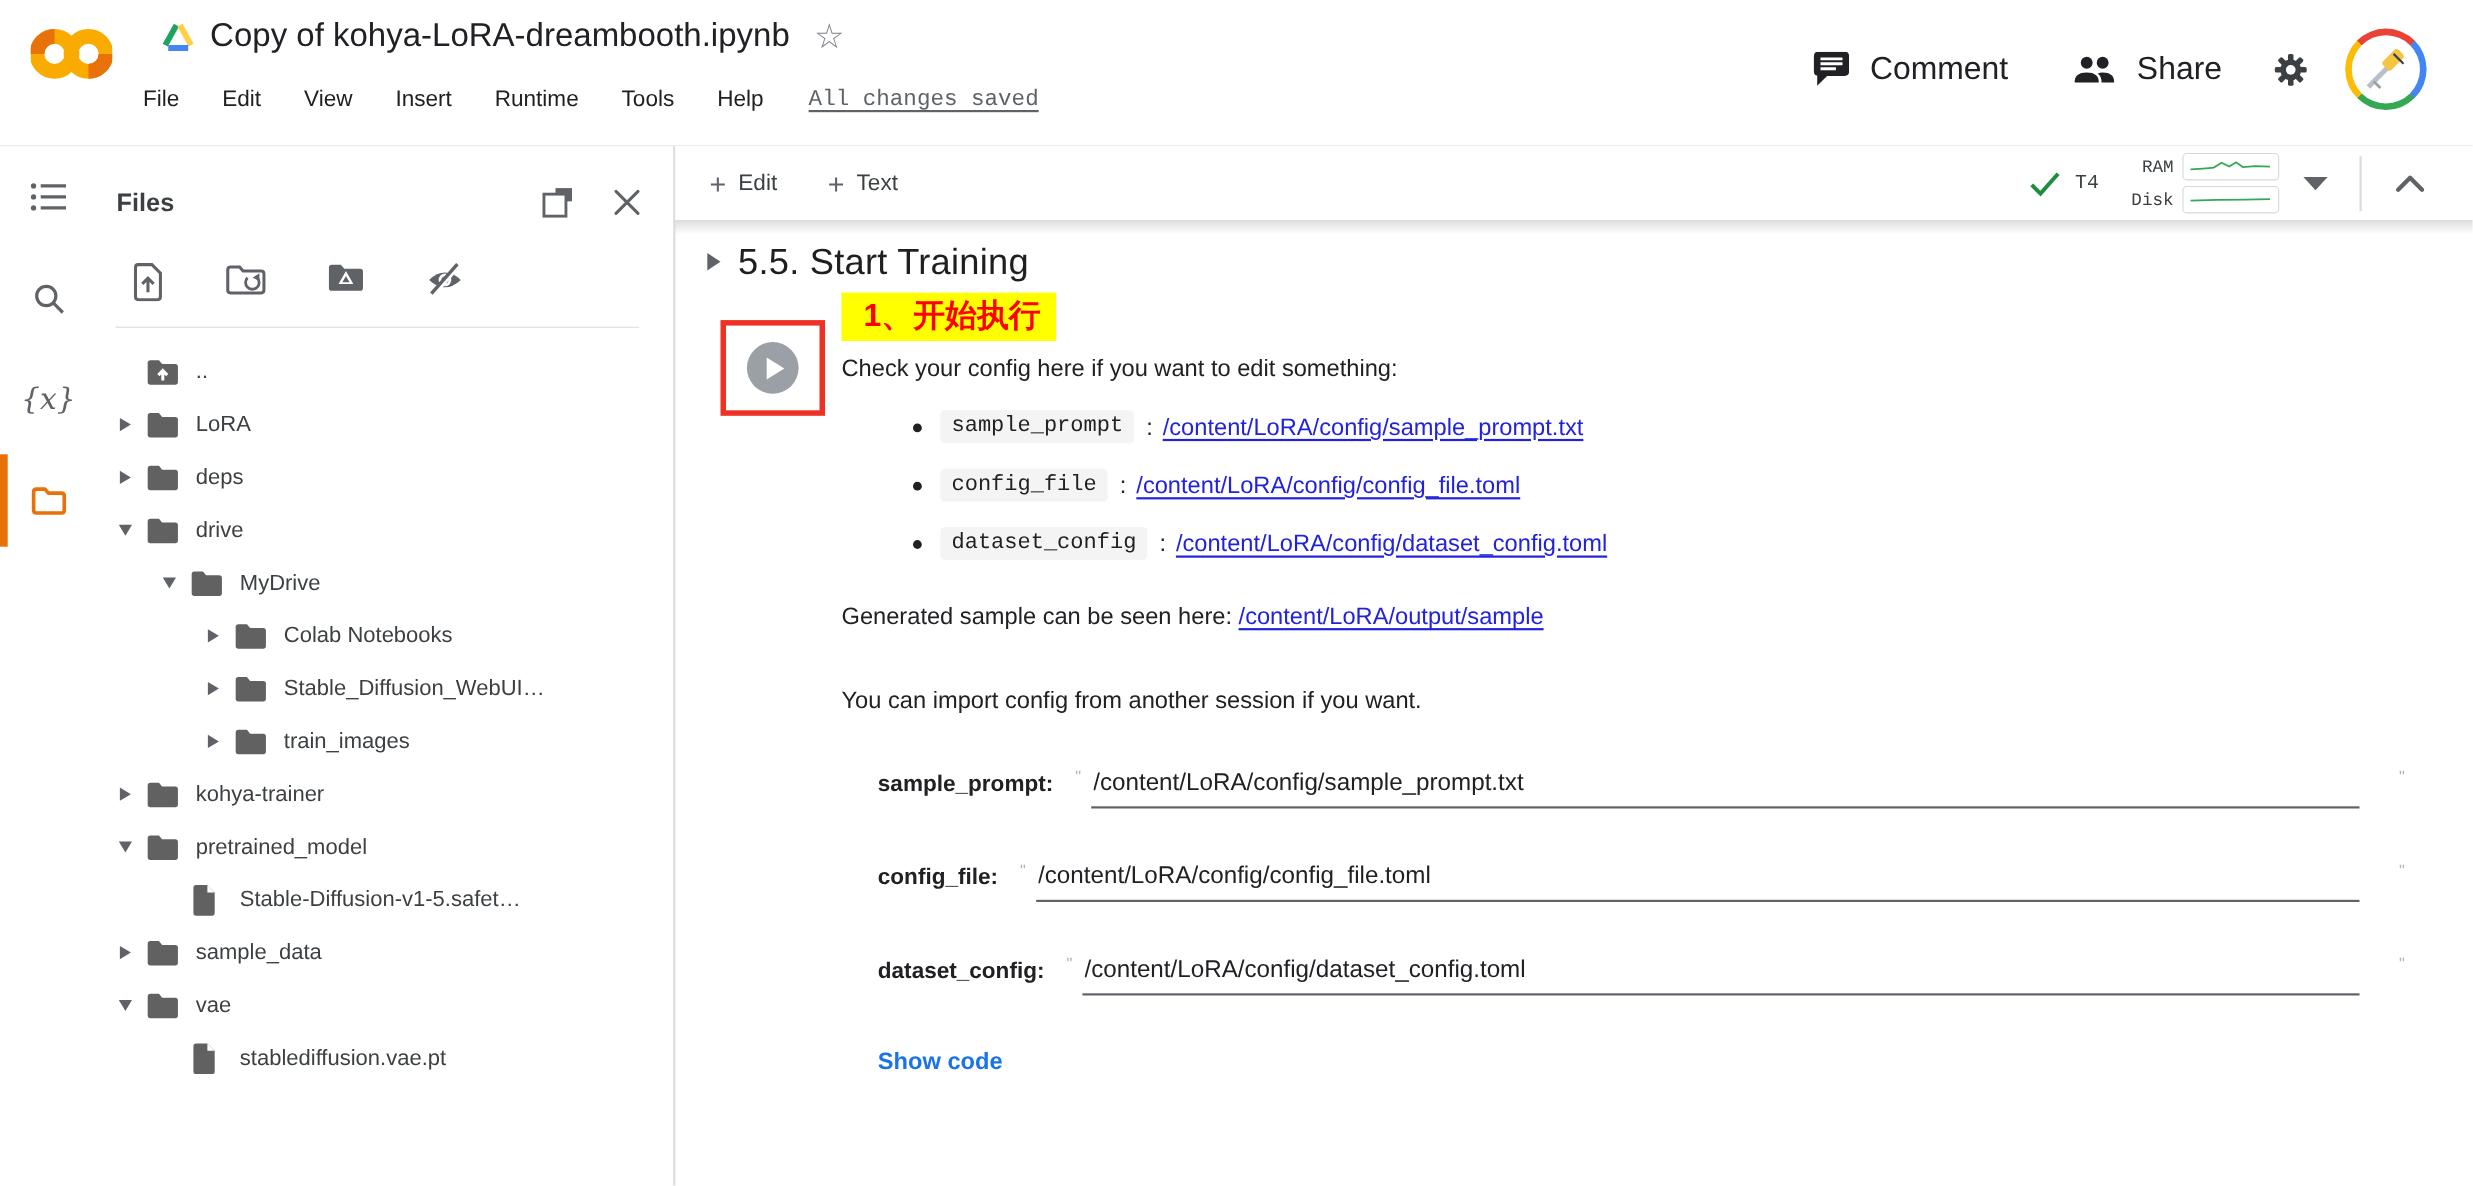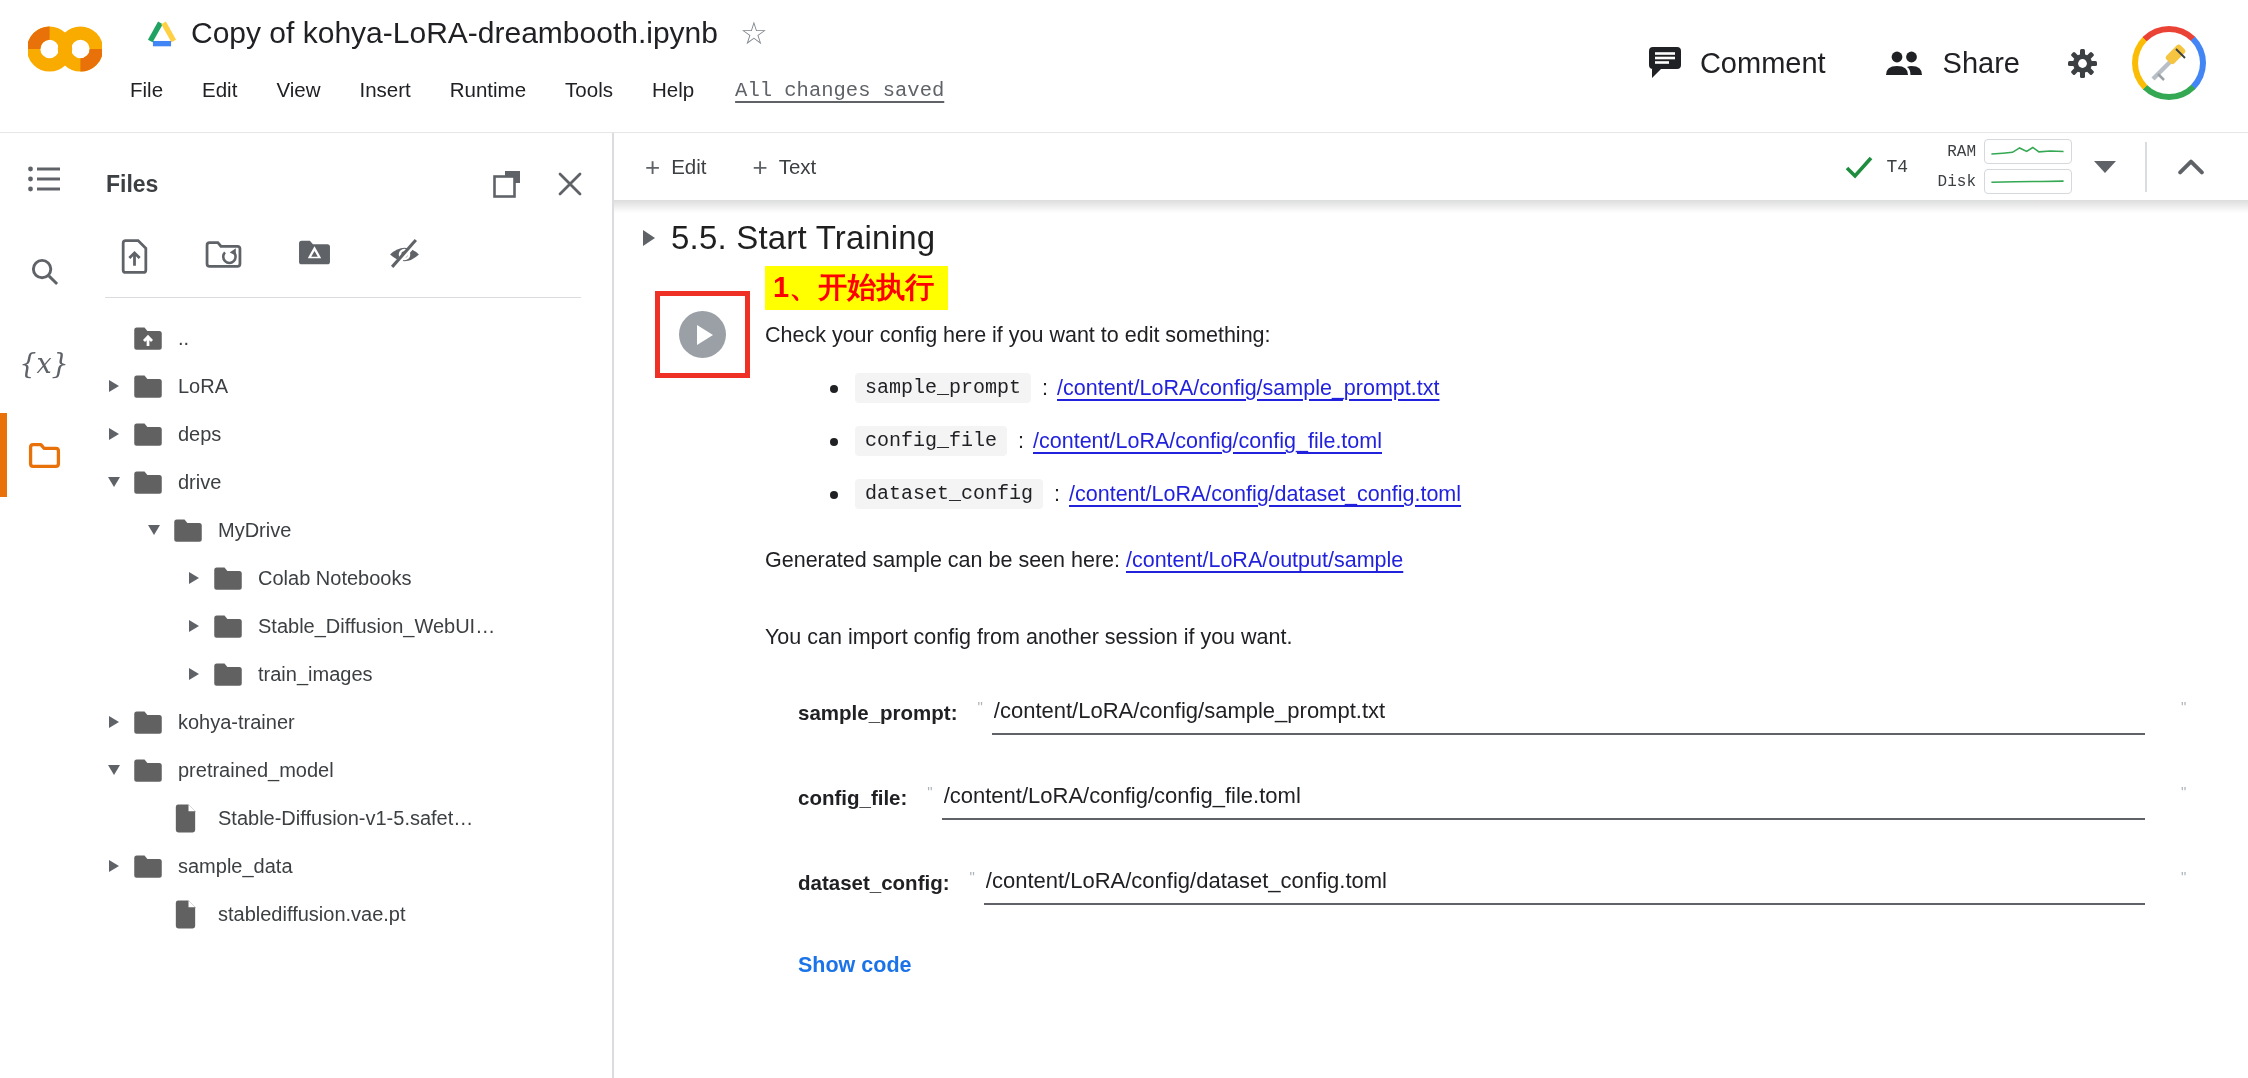--- a/index.html
+++ b/index.html
@@ -74,21 +74,21 @@
   .heading-row { display:flex; align-items:center; margin:16px 0 0 29px; height:44px; }
   .sec-tri { width:0; height:0; border-left:12px solid #5f6368; border-top:8px solid transparent; border-bottom:8px solid transparent; margin-right:16px; cursor:pointer; }
   .sec-title { font-size:33px; color:#1f1f1f; letter-spacing:0.2px; }
   .cell { position:relative; margin-top:6px; }
   .runbox { position:absolute; left:41px; top:25px; width:95px; height:87px;
      border:5px solid var(--annotation_red,#ee3124); display:flex; align-items:center; justify-content:center; }
   .runbtn { width:47px; height:47px; border-radius:50%; background:#9aa0a6; display:flex; align-items:center; justify-content:center; cursor:pointer; }
   .runbtn .play { width:0; height:0; border-left:16px solid #fff; border-top:10px solid transparent; border-bottom:10px solid transparent; margin-left:5px; }
   .md { margin-left:151px; margin-right:53px; }
   .note { display:inline-block; background:var(--highlight_yellow,#ffff00); color:var(--highlight_text_red,#ff0000);
-     font-weight:bold; font-size:29px; padding:3px 14px 5px 8px; line-height:1.25; }
+     font-weight:bold; font-size:29px; padding:3px 14px 5px 20px; line-height:1.25; }
   .check-line { font-size:21.5px; margin-top:13px; color:#202124; }
   ul.cfg-list { list-style:none; margin:22px 0 0 0; padding:0 0 0 90px; }
   li.cfg-li { position:relative; display:flex; align-items:center; margin-bottom:17px; height:36px; font-size:21.5px; }
   li.cfg-li::before { content:""; position:absolute; left:-25px; top:15px; width:8px; height:8px; border-radius:50%; background:#202124; }
   .chip { font-family:"Liberation Mono","DejaVu Sans Mono",monospace; font-size:20px; background:#f4f4f4; border-radius:4px; padding:3px 10px 4px 10px; color:#202124; }
   .sep { margin:0 9px 0 11px; color:#202124; }
   a.cfg-link, a.inline-link { color:var(--link_blue,#2222dd); text-decoration:underline; text-underline-offset:4px; cursor:pointer; }
   .gen-line { margin-top:36px; font-size:21.5px; }
   .import-line { margin-top:52px; font-size:21.5px; }
   .formwrap { margin:48px 0 0 33px; }
@@ -402,20 +402,31 @@
             <span class="arr-slot">
               <span class="arr right"></span>
             </span>
             <span class="ticon">
               <svg viewBox="0 0 24 20" width="30" height="25">
                 <path d="M1 3.2 Q1 1.2 3 1.2 H9.2 L11.5 4 H21 Q23 4 23 6 V17 Q23 19 21 19 H3 Q1 19 1 17 Z" fill="#616161"></path>
               </svg>
             </span>
             <span class="tlabel">sample_data</span>
           </div>
+          <div class="tree-row" style="padding-left: 7px;">
+            <span class="arr-slot">
+              <span class="arr down"></span>
+            </span>
+            <span class="ticon">
+              <svg viewBox="0 0 24 20" width="30" height="25">
+                <path d="M1 3.2 Q1 1.2 3 1.2 H9.2 L11.5 4 H21 Q23 4 23 6 V17 Q23 19 21 19 H3 Q1 19 1 17 Z" fill="#616161"></path>
+              </svg>
+            </span>
+            <span class="tlabel">vae</span>
+          </div>
           <div class="tree-row" style="padding-left: 47px;">
             <span class="arr-slot"></span>
             <span class="ticon">
               <svg viewBox="0 0 20 24" width="25" height="29">
                 <path d="M2 2.5 Q2 0.5 4 0.5 H12.5 L18 6 V21.5 Q18 23.5 16 23.5 H4 Q2 23.5 2 21.5 Z" fill="#616161"></path>
                 <polygon points="12.5,0.5 18,6 12.5,6" fill="#fff"></polygon>
               </svg>
             </span>
             <span class="tlabel">stablediffusion.vae.pt</span>
           </div>

